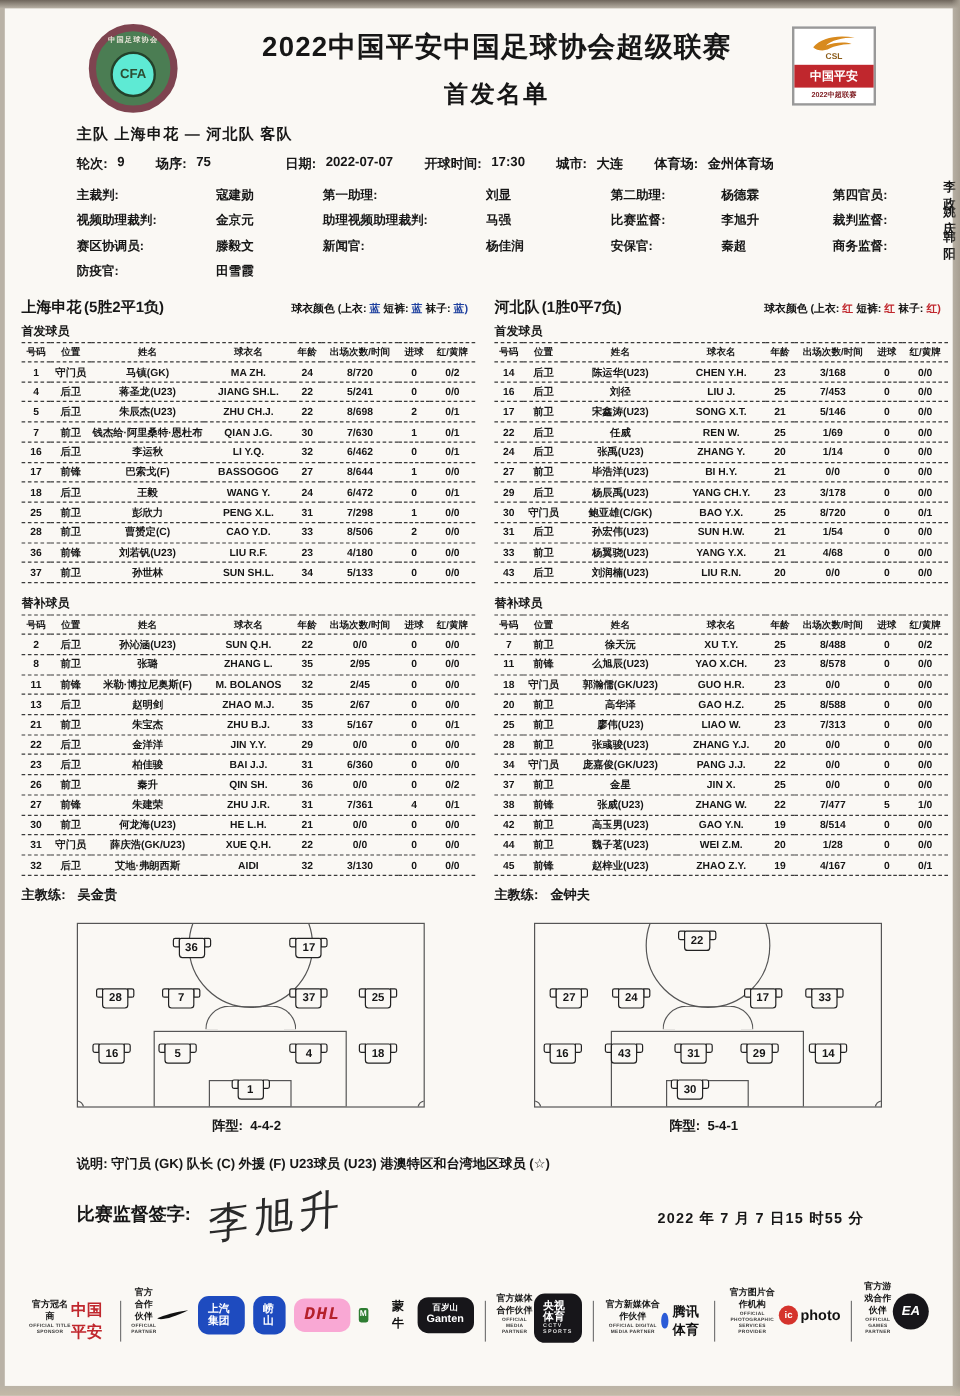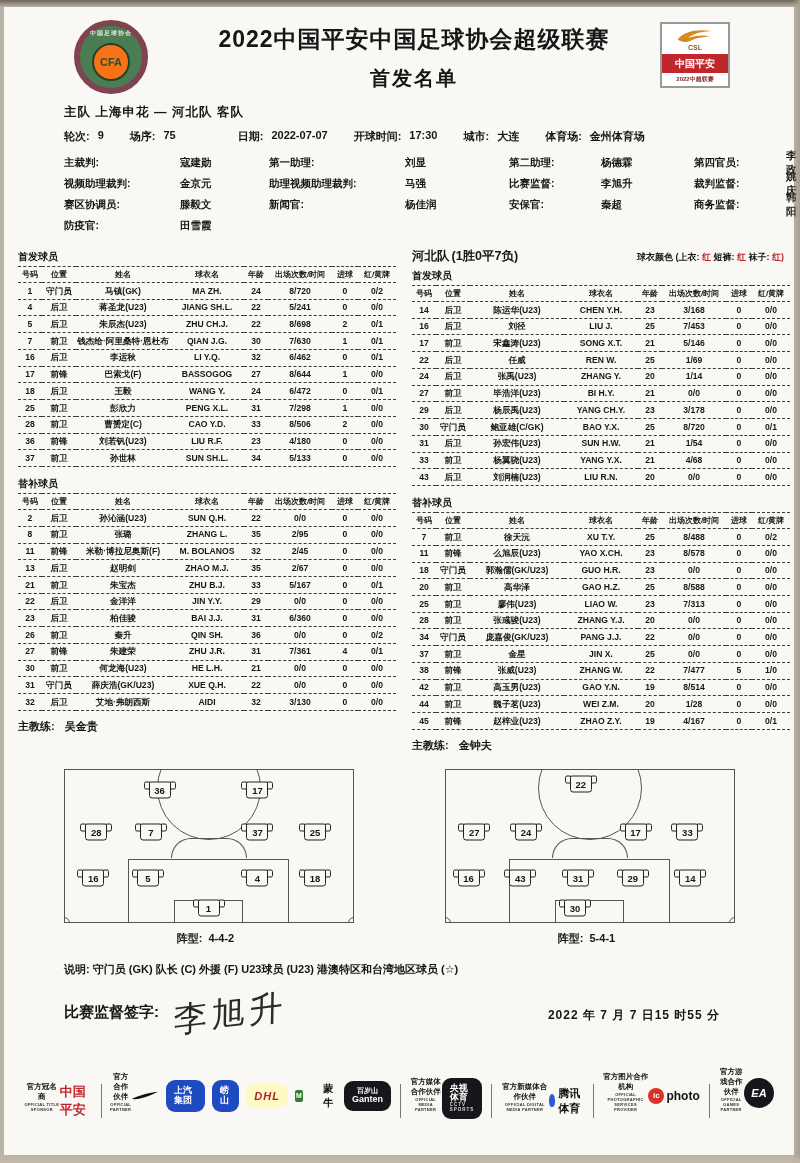--- a/index.html
+++ b/index.html
@@ -18,21 +18,21 @@
   .scan-top{position:absolute;left:0;top:0;right:0;height:7px;background:linear-gradient(#6f665c,#b9b2a6);}
   .scan-right{position:absolute;top:0;right:0;bottom:0;width:7px;background:linear-gradient(to left,#a79f92,rgba(0,0,0,0));}
   .scan-bottom{position:absolute;left:0;bottom:0;right:0;height:9px;background:linear-gradient(to top,#c4b9a6,rgba(0,0,0,0));}
 
   
   .header{display:grid;grid-template-columns:150px 1fr 120px;align-items:flex-start;margin-top:6px;}
   .cfa-logo{width:74px;height:74px;border-radius:50%;margin-left:56px;
     background:#4b7d53;border:6px solid #7e4450;position:relative;box-sizing:border-box;
     display:flex;align-items:center;justify-content:center;}
   .cfa-ring-text{position:absolute;top:3px;left:0;right:0;text-align:center;font-size:6px;color:#e8e4d8;letter-spacing:1px;}
-  .cfa-ball{width:34px;height:34px;border-radius:50%;background:#f97316;border:2px solid #24412a;
+  .cfa-ball{width:34px;height:34px;border-radius:50%;background:#5eead4;border:2px solid #24412a;
     display:flex;align-items:center;justify-content:center;font-size:11px;color:#2c4e33;margin-top:10px;}
   .title-wrap{text-align:center;padding-top:4px;}
   .doc-title{font-size:23px;letter-spacing:1px;}
   .doc-subtitle{font-size:20px;margin-top:10px;letter-spacing:2px;}
   .csl-badge{width:66px;border:2px solid #999;background:#fff;margin-top:2px;text-align:center;}
   .csl-top{height:30px;display:flex;flex-direction:column;align-items:center;justify-content:center;}
   .csl-swoosh{width:40px;height:16px;}
   .csl-brand{font-size:7px;color:#8a5a16;line-height:1;}
   .csl-band{background:#c0272d;color:#fff;font-size:10px;padding:3px 0 2px;}
   .csl-bottom{font-size:6px;color:#7e1d22;padding:2px 0;}
@@ -105,21 +105,21 @@
   .sponsors{display:flex;align-items:flex-end;margin-top:30px;padding:0 6px;}
   .sp-sec{display:flex;flex-direction:row;align-items:center;}
   .sp-label{text-align:center;margin-bottom:8px;}
   .sp-cn{font-size:7.5px;}
   .sp-en{font-size:4px;letter-spacing:.3px;color:#333;}
   .sp-logos{display:flex;align-items:center;gap:7px;}
   .vdiv{width:1px;height:34px;background:#777;margin:0 9px 2px;}
   .logo-pingan{color:#c0272d;font-size:13px;}
   .pill{border-radius:9px;padding:6px 8px;font-size:9px;color:#fff;display:flex;flex-direction:column;align-items:center;justify-content:center;line-height:1.1;}
   .pill.blue{background:#1e4bbf;}
-  .pill.yellow{background:#fef9c3;color:#b5212c;font-style:italic;font-size:11px;letter-spacing:1px;}
+  .pill.yellow{background:#f9a8d4;color:#b5212c;font-style:italic;font-size:15px;letter-spacing:1px;font-family:Liberation Mono, monospace;}
   .pill.black{background:#17161a;}
   .nike-swoosh{width:44px;height:18px;}
   .mengniu{display:flex;align-items:center;gap:20px;font-size:10px;color:#111;}
   .mengniu-ico{width:12px;height:12px;background:#2e7d32;border-radius:2px;display:inline-flex;align-items:center;justify-content:center;color:#fff;font-size:7px;}
   .ganten-top{font-size:7px;}
   .ganten-main{font-size:9px;}
   .cctv-sub{font-size:4.5px;color:#ddd;letter-spacing:1px;}
   .tencent{display:flex;align-items:center;gap:3px;font-size:11px;color:#111;}
   .tencent-ico{width:11px;height:13px;background:#2b5bd7;border-radius:50% 50% 45% 45%;}
   .icphoto{display:flex;align-items:center;font-size:12px;color:#111;}
@@ -239,20 +239,30 @@
         <div class="pair">
           <span class="plabel">商务监督:</span>
           <span class="pvalue">韩阳</span>
         </div>
       </div>
   </div>
 
   <div class="rosters">
 
     <div>
+      <div class="team-head">
+        <span class="team-name">上海申花</span>
+        <span class="team-record">(5胜2平1负)</span>
+        <span class="kit-line">
+          <span>球衣颜色</span> <span>(上衣:</span>
+          <span style="color: rgb(29, 63, 158);">蓝</span> <span>短裤:</span>
+          <span style="color: rgb(29, 63, 158);">蓝</span> <span>袜子:</span>
+          <span style="color: rgb(29, 63, 158);">蓝)</span>
+        </span>
+      </div>
       <div class="sec-label">首发球员</div>
       <table class="roster">
           <thead>
             <tr>
               <th>号码</th>
               <th>位置</th>
               <th>姓名</th>
               <th>球衣名</th>
               <th>年龄</th>
               <th>出场次数/时间</th>

